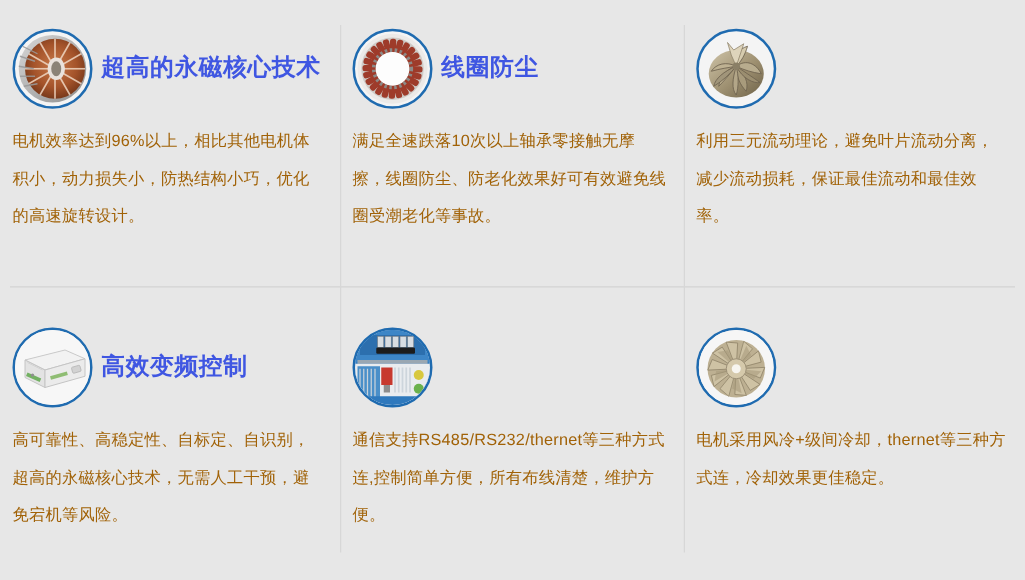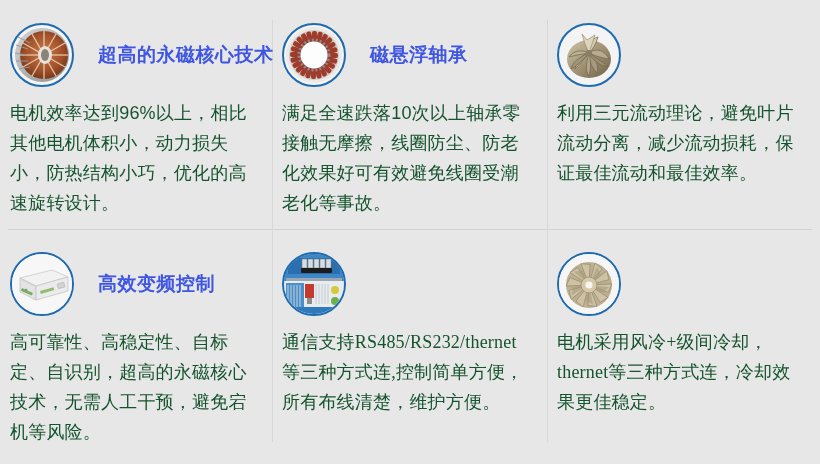--- a/index.html
+++ b/index.html
@@ -45,26 +45,26 @@
     pointer-events: none;
   }
   .vdiv.v1 { left: 272px; }
   .vdiv.v2 { left: 547px; }
 
   .cell {
     position: relative;
     padding: 22px 14px 0 10px;
     box-sizing: border-box;
   }
-  .cell.r2 { padding-top: 22px; font-family: Liberation Serif, serif; }
+  .cell.r2 { padding-top: 32px; }
 
   .cell-head {
     display: flex;
     align-items: center;
-    gap: 24px;
+    gap: 7px;
     height: 66px;
   }
 
   .icon-wrap {
     width: 64px;
     height: 64px;
     min-width: 64px;
     border-radius: 50%;
     border: 2px solid #1f6bb0;
     background: #f4f4f4;
@@ -81,22 +81,22 @@
     font-size: 19px;
     font-weight: bold;
     color: #3f56e2;
     letter-spacing: 0.5px;
     line-height: 1.2;
     white-space: nowrap;
   }
 
   .card-body {
     margin-top: 10px;
-    font-size: 18px;
-    color: #14532d;
+    font-size: 13px;
+    color: #a16207;
     line-height: 30px;
     letter-spacing: 0.2px;
     max-width: 252px;
   }
   .cell-c3 .card-body { max-width: 248px; }
 </style>
 </head>
 <body>
 
 <div class="grid">
@@ -182,21 +182,21 @@
               <rect x="28" y="6" width="5" height="11" rx="2" transform="rotate(255 30 30)"></rect>
               <rect x="28" y="6" width="5" height="11" rx="2" transform="rotate(285 30 30)"></rect>
               <rect x="28" y="6" width="5" height="11" rx="2" transform="rotate(315 30 30)"></rect>
               <rect x="28" y="6" width="5" height="11" rx="2" transform="rotate(345 30 30)"></rect>
             </g>
           </g>
           <circle cx="30" cy="30" r="15" fill="none" stroke="#8d8b88" stroke-width="3" stroke-dasharray="2 2"></circle>
           <circle cx="30" cy="30" r="13.5" fill="#fdfdfd"></circle>
         </svg>
       </div>
-      <div class="card-title">磁悬浮轴承</div>
+      <div class="card-title">线圈防尘</div>
     </div>
     <div class="card-body">满足全速跌落10次以上轴承零接触无摩擦，线圈防尘、防老化效果好可有效避免线圈受潮老化等事故。</div>
   </div>
 
   <div class="cell cell-c3">
     <div class="cell-head">
       <div class="icon-wrap">
         <svg width="60" height="60" viewBox="0 0 60 60">
           <defs>
             <linearGradient id="g3a" x1="0" y1="0" x2="1" y2="1">

